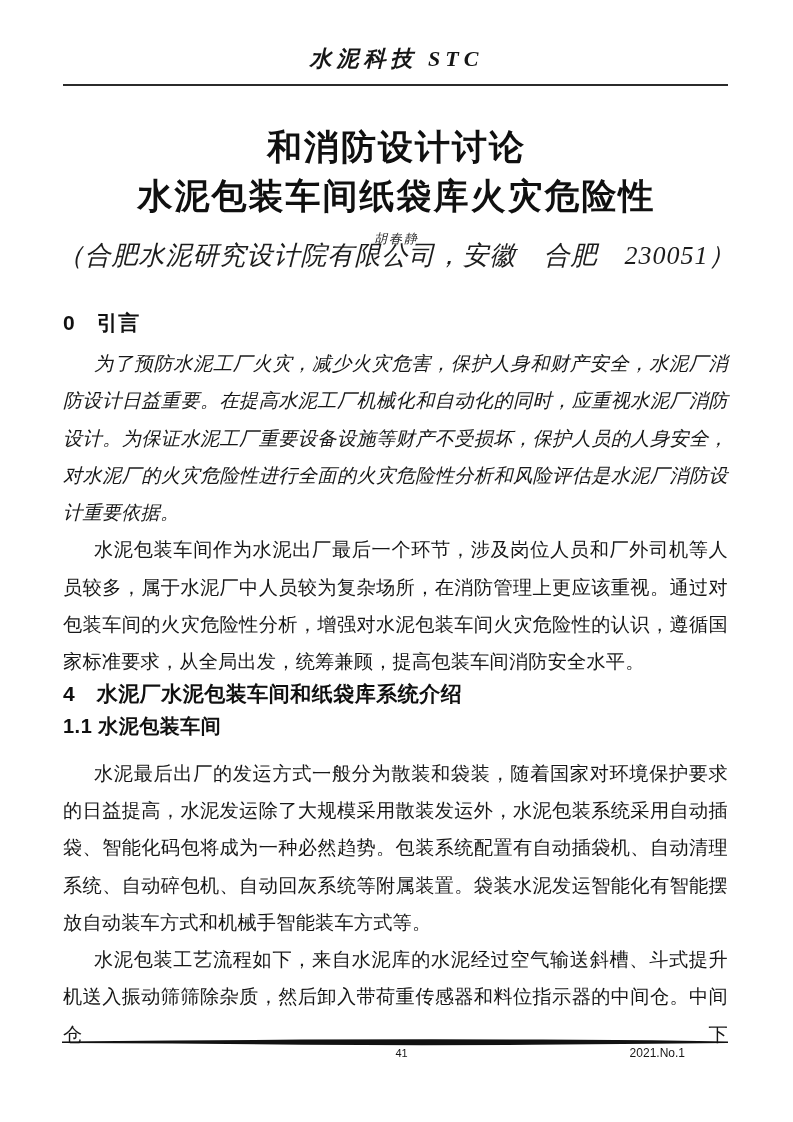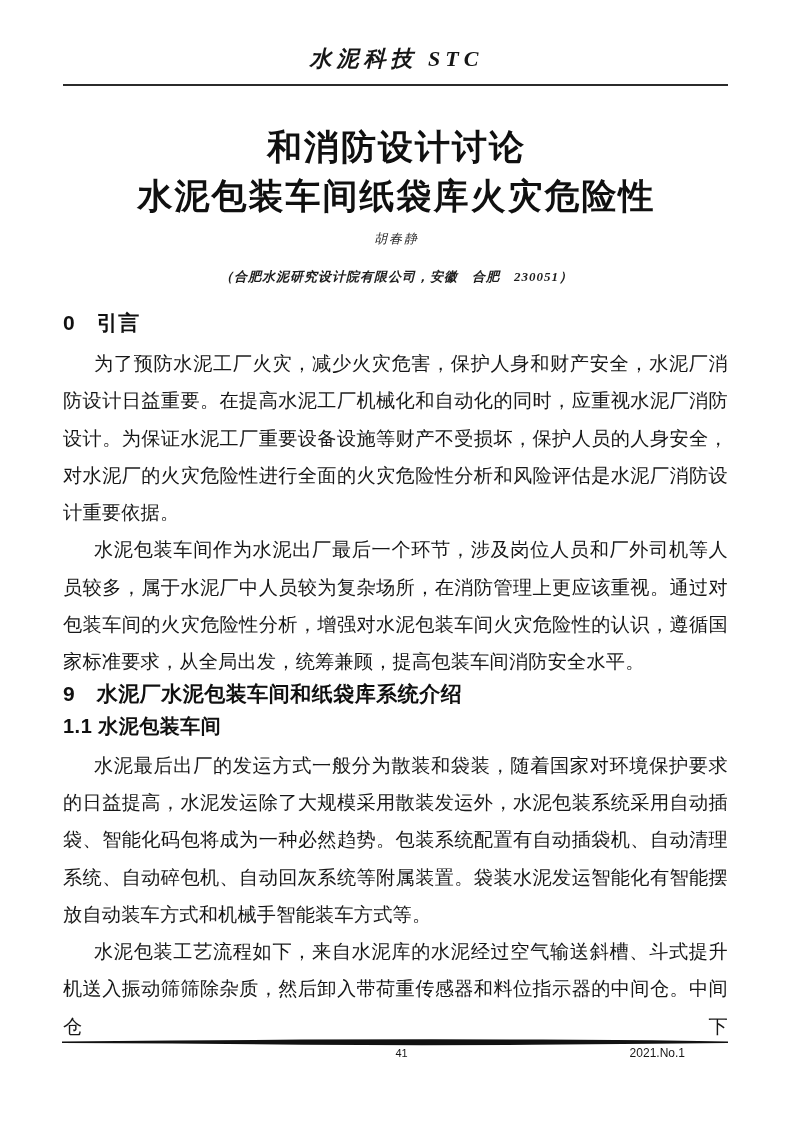--- a/index.html
+++ b/index.html
@@ -41,25 +41,24 @@
     font-weight: bold; font-size: 35px; line-height: 49px;
     letter-spacing: 2px; color: #101010;
   }
   .author {
     position: absolute; top: 230px; left: 0; width: 100%;
     text-align: center;
     font-style: italic; font-size: 13px; letter-spacing: 2px;
     color: #1f1f1f;
   }
   .affiliation {
-    position: absolute; top: 268px; left: 0; width: 100%;
+    position: absolute; top: 238px; left: 0; width: 100%;
     text-align: center;
-    font-style: italic; font-size: 13px; letter-spacing: 1px;
+    font-style: italic; font-size: 26px; letter-spacing: 1px;
     color: #1c1c1c;
-    font-weight: bold;
   }
 
   
   .article {
     position: absolute; top: 310px; left: 63px; width: 665px;
   }
   .h-sec {
     margin: 0;
     font-family: "Liberation Sans", sans-serif;
     font-weight: bold; font-size: 21px; line-height: 26px;
@@ -72,22 +71,22 @@
     letter-spacing: 0.5px; color: #101010;
   }
   .body-p {
     margin: 0;
     font-size: 19.2px; line-height: 37.3px;
     text-align: justify;
     text-indent: 31px;
     letter-spacing: 0.2px;
     color: #171717;
   }
-  .mt9 { margin-top: 9px; }
-  .mt8 { margin-top: 8px; }
+  .mt9 { margin-top: 9px; font-style: italic; }
+  .mt8 { margin-top: 16px; }
   .fill-last { text-align-last: justify; }
 
   
   .footer-rule { position: absolute; left: 62px; top: 1039px; width: 666px; height: 7px; }
   .page-number {
     position: absolute; top: 1047px; left: 5px; width: 100%;
     text-align: center;
     font-family: "Liberation Sans", sans-serif;
     font-size: 11px; color: #161616;
   }
@@ -111,21 +110,21 @@
   </div>
 
   <div class="author">胡春静</div>
   <div class="affiliation">（合肥水泥研究设计院有限公司，安徽　合肥　230051）</div>
 
   <div class="article">
     <h2 class="h-sec">0　引言</h2>
     <p class="body-p mt9">为了预防水泥工厂火灾，减少火灾危害，保护人身和财产安全，水泥厂消防设计日益重要。在提高水泥工厂机械化和自动化的同时，应重视水泥厂消防设计。为保证水泥工厂重要设备设施等财产不受损坏，保护人员的人身安全，对水泥厂的火灾危险性进行全面的火灾危险性分析和风险评估是水泥厂消防设计重要依据。</p>
     <p class="body-p">水泥包装车间作为水泥出厂最后一个环节，涉及岗位人员和厂外司机等人员较多，属于水泥厂中人员较为复杂场所，在消防管理上更应该重视。通过对包装车间的火灾危险性分析，增强对水泥包装车间火灾危险性的认识，遵循国家标准要求，从全局出发，统筹兼顾，提高包装车间消防安全水平。</p>
 
-    <h2 class="h-sec">9　水泥厂水泥包装车间和纸袋库系统介绍</h2>
+    <h2 class="h-sec">4　水泥厂水泥包装车间和纸袋库系统介绍</h2>
     <h3 class="h-sub">1.1 水泥包装车间</h3>
     <p class="body-p mt8">水泥最后出厂的发运方式一般分为散装和袋装，随着国家对环境保护要求的日益提高，水泥发运除了大规模采用散装发运外，水泥包装系统采用自动插袋、智能化码包将成为一种必然趋势。包装系统配置有自动插袋机、自动清理系统、自动碎包机、自动回灰系统等附属装置。袋装水泥发运智能化有智能摆放自动装车方式和机械手智能装车方式等。</p>
     <p class="body-p fill-last">水泥包装工艺流程如下，来自水泥库的水泥经过空气输送斜槽、斗式提升机送入振动筛筛除杂质，然后卸入带荷重传感器和料位指示器的中间仓。中间仓下</p>
   </div>
 
   <svg class="footer-rule" viewBox="0 0 666 7" preserveAspectRatio="none" xmlns="http://www.w3.org/2000/svg">
     <polygon fill="#121212" points="0,2.6 110,1.5 240,0.6 370,0.2 480,0.5 590,1.3 666,2.4 666,3.9 590,4.8 470,5.8 360,6.2 240,5.8 110,4.4 0,4.1"></polygon>
   </svg>
   <div class="page-number">41</div>
   <div class="issue">2021.No.1</div>

